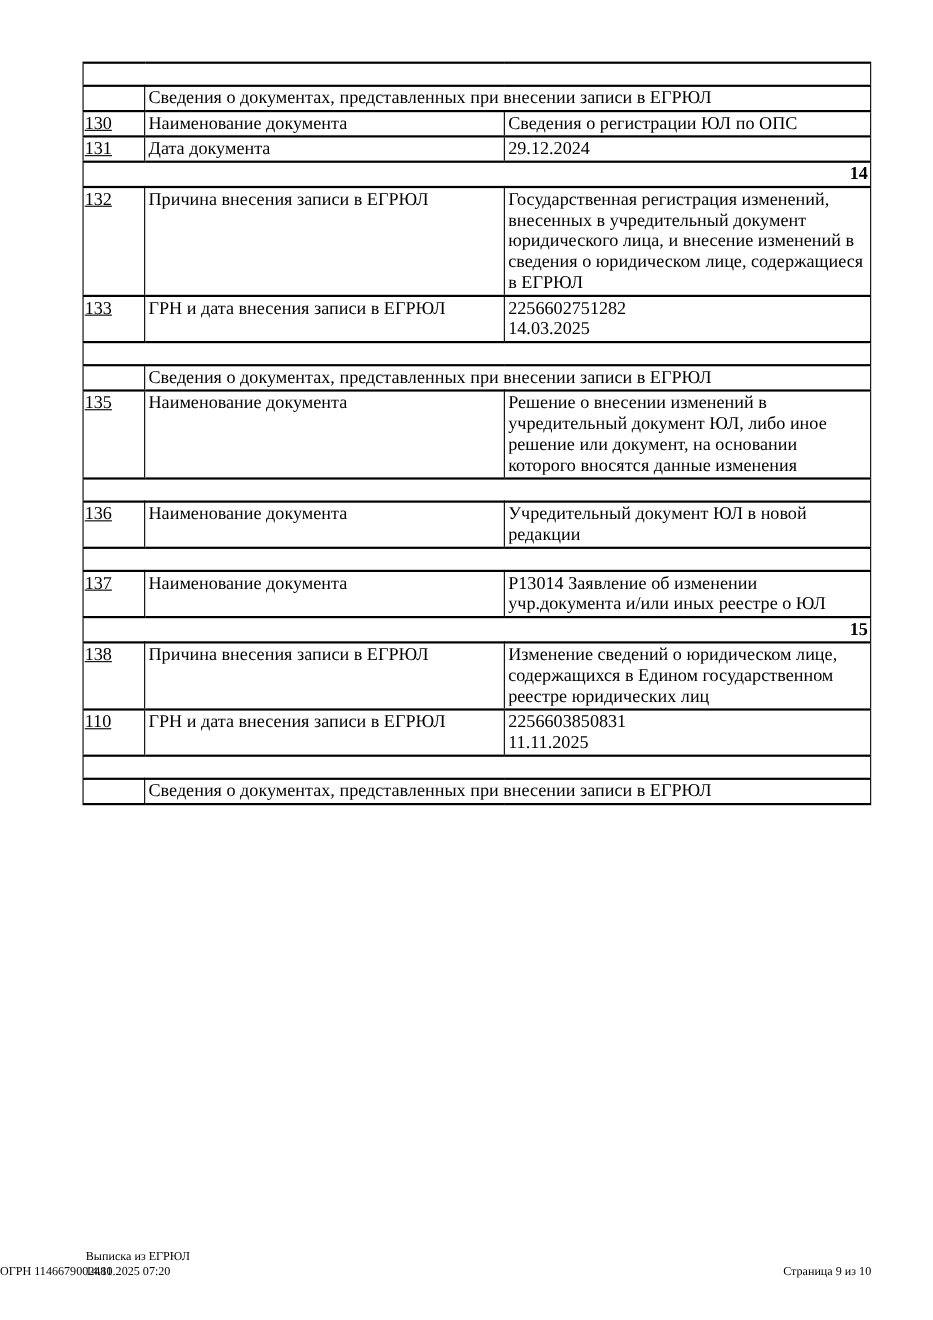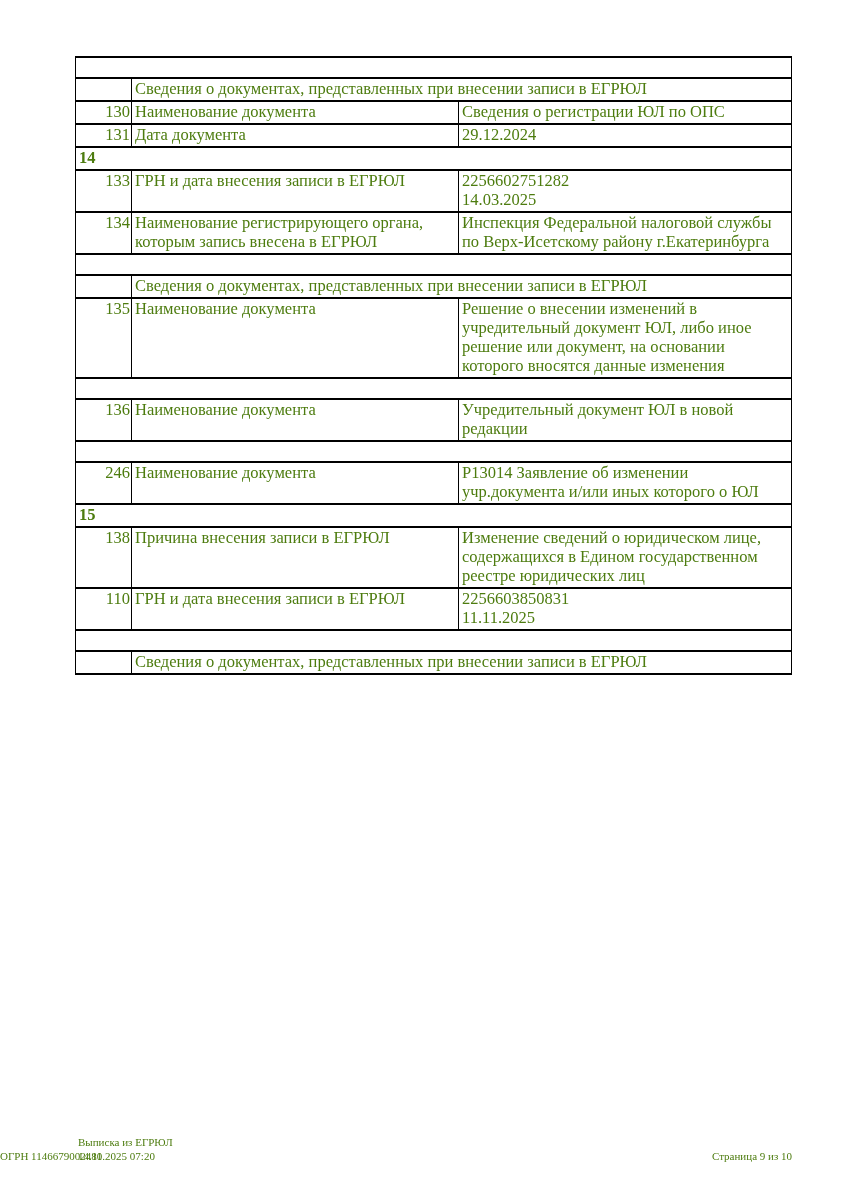--- a/index.html
+++ b/index.html
@@ -5,21 +5,21 @@
   html, body {
     margin: 0;
     padding: 0;
     background: #ffffff;
   }
   .page {
     position: relative;
     width: 816px;
     height: 1200px;
     background: #ffffff;
-    color: #4d7c0f;
+    color: #000000;
     font-family: "Liberation Serif", "DejaVu Serif", serif;
     overflow: hidden;
   }
   table.doc-table {
     position: absolute;
     left: 75px;
     top: 56px;
     width: 716px;
     border-collapse: collapse;
     table-layout: fixed;
@@ -30,32 +30,33 @@
   col.c-label { width: 327px; }
   col.c-value { width: 333px; }
   .doc-table td {
     border: solid #000000;
     border-width: 2px 1px;
     vertical-align: top;
     padding: 0 2px 2px 3px;
     word-wrap: break-word;
   }
   td.cell-num {
-    text-align: right;
+    text-align: left;
     padding: 0 1px 2px;
+    text-decoration: underline;
   }
   td.cell-value {
     white-space: pre-line;
   }
   tr.spacer td {
     height: 19px;
     padding: 0;
   }
   tr.section td {
-    text-align: left;
+    text-align: right;
     font-weight: bold;
     height: 19px;
   }
   tr.group_header td.cell-grouphead {
     height: 19px;
   }
   .footer {
     position: absolute;
     left: 0;
     top: 1136px;
@@ -110,29 +111,29 @@
         </tr>
         <tr class="data">
           <td class="cell-num">131</td>
           <td class="cell-label">Дата документа</td>
           <td class="cell-value">29.12.2024</td>
         </tr>
         <tr class="section">
           <td class="cell-section" colspan="3">14</td>
         </tr>
         <tr class="data">
+          <td class="cell-num">132</td>
+          <td class="cell-label">Причина внесения записи в ЕГРЮЛ</td>
+          <td class="cell-value">Государственная регистрация изменений, внесенных в учредительный документ юридического лица, и внесение изменений в сведения о юридическом лице, содержащиеся в ЕГРЮЛ</td>
+        </tr>
+        <tr class="data">
           <td class="cell-num">133</td>
           <td class="cell-label">ГРН и дата внесения записи в ЕГРЮЛ</td>
           <td class="cell-value">2256602751282
 14.03.2025</td>
-        </tr>
-        <tr class="data">
-          <td class="cell-num">134</td>
-          <td class="cell-label">Наименование регистрирующего органа, которым запись внесена в ЕГРЮЛ</td>
-          <td class="cell-value">Инспекция Федеральной налоговой службы по Верх-Исетскому району г.Екатеринбурга</td>
         </tr>
         <tr class="spacer">
           <td class="cell-spacer" colspan="3"></td>
         </tr>
         <tr class="group_header">
           <td class="cell-num"></td>
           <td class="cell-grouphead" colspan="2">Сведения о документах, представленных при внесении записи в ЕГРЮЛ</td>
         </tr>
         <tr class="data">
           <td class="cell-num">135</td>
@@ -144,23 +145,23 @@
         </tr>
         <tr class="data">
           <td class="cell-num">136</td>
           <td class="cell-label">Наименование документа</td>
           <td class="cell-value">Учредительный документ ЮЛ в новой редакции</td>
         </tr>
         <tr class="spacer">
           <td class="cell-spacer" colspan="3"></td>
         </tr>
         <tr class="data">
-          <td class="cell-num">246</td>
+          <td class="cell-num">137</td>
           <td class="cell-label">Наименование документа</td>
-          <td class="cell-value">Р13014 Заявление об изменении учр.документа и/или иных которого о ЮЛ</td>
+          <td class="cell-value">Р13014 Заявление об изменении учр.документа и/или иных реестре о ЮЛ</td>
         </tr>
         <tr class="section">
           <td class="cell-section" colspan="3">15</td>
         </tr>
         <tr class="data">
           <td class="cell-num">138</td>
           <td class="cell-label">Причина внесения записи в ЕГРЮЛ</td>
           <td class="cell-value">Изменение сведений о юридическом лице, содержащихся в Едином государственном реестре юридических лиц</td>
         </tr>
         <tr class="data">

